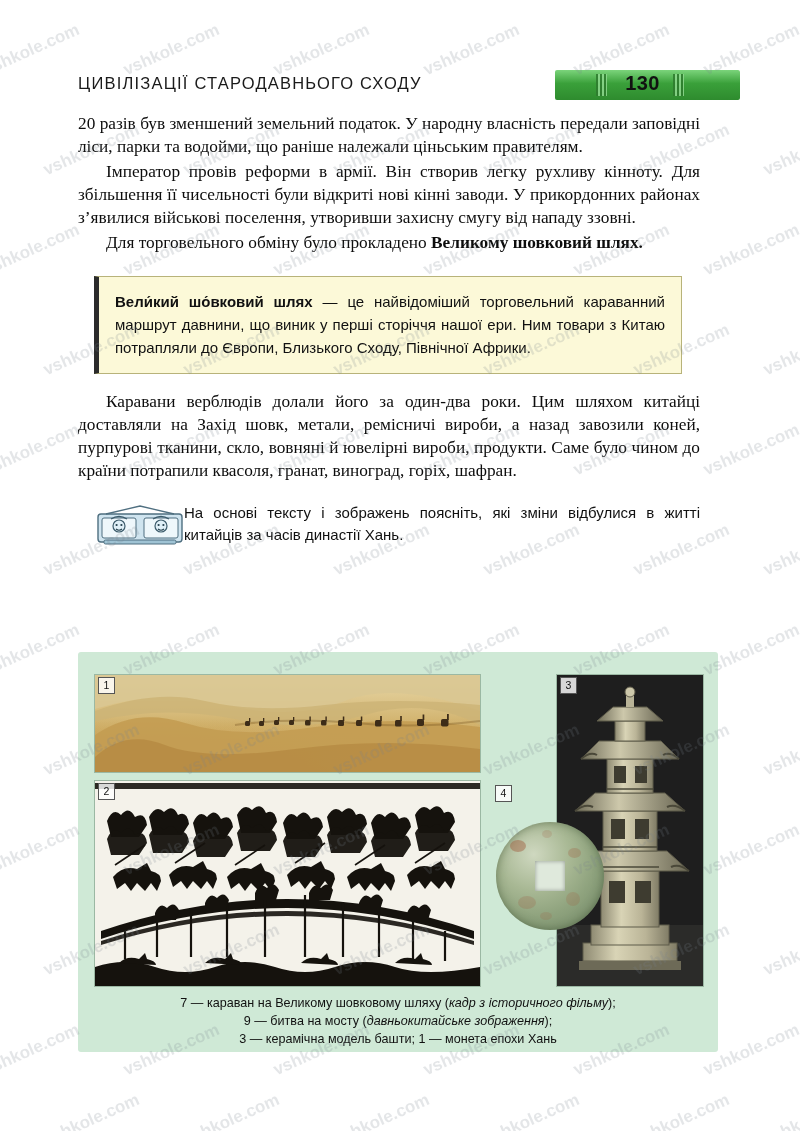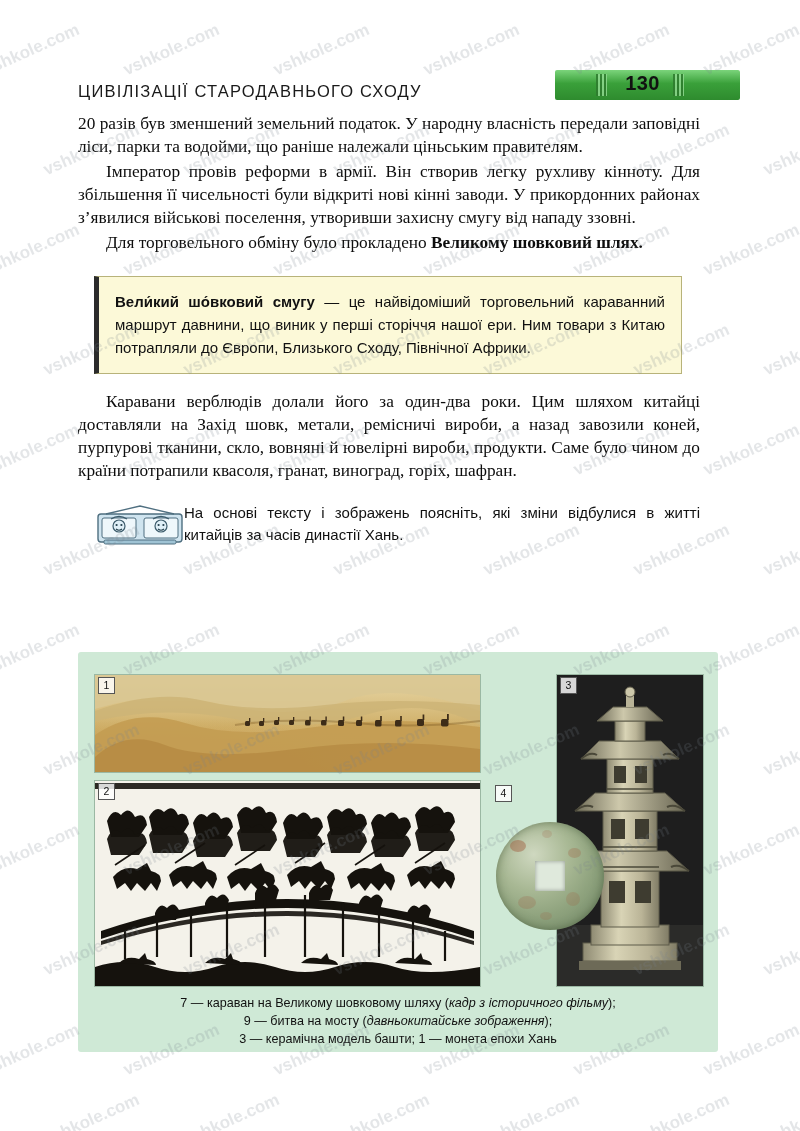--- a/index.html
+++ b/index.html
@@ -43,21 +43,21 @@
   .header {
     position: absolute;
     top: 70px;
     left: 78px;
     right: 60px;
     height: 34px;
   }
   .header-title {
     position: absolute;
     left: 0;
-    top: 12px;
+    top: 4px;
     font-family: "Liberation Sans", sans-serif;
     font-size: 16.5px;
     letter-spacing: 1.2px;
     color: #1a1a1a;
   }
   .page-number-box {
     position: absolute;
     right: 0;
     top: 0;
     width: 185px;
@@ -251,21 +251,21 @@
   </div>
 
   <div class="content">
 
     <p class="body noindent">20 разів був зменшений земельний податок. У народну власність передали заповідні ліси, парки та водойми, що раніше належали ціньським правителям.</p>
     <p class="body">Імператор провів реформи в армії. Він створив легку рухливу кінноту. Для збільшення її чисельності були відкриті нові кінні заводи. У прикордонних районах з’явилися військові поселення, утворивши захисну смугу від нападу ззовні.</p>
     <p class="body"><span>Для торговельного обміну було прокладено </span><span class="bold">Великому шовковий шлях.</span></p>
 
     <div class="def-box">
       <div class="def-text">
-        <span class="def-term">Вели́кий шо́вковий смугу</span><span> — це найвідоміший торговельний караванний маршрут давнини, що виник у перші сторіччя нашої ери. Ним товари з Китаю потрапляли до Європи, Близького Сходу, Північної Африки.</span>
+        <span class="def-term">Вели́кий шо́вковий шлях</span><span> — це найвідоміший торговельний караванний маршрут давнини, що виник у перші сторіччя нашої ери. Ним товари з Китаю потрапляли до Європи, Близького Сходу, Північної Африки.</span>
       </div>
     </div>
 
     <p class="body">Каравани верблюдів долали його за один-два роки. Цим шляхом китайці доставляли на Захід шовк, метали, ремісничі вироби, а назад завозили коней, пурпурові тканини, скло, вовняні й ювелірні вироби, продукти. Саме було чином до країни потрапили квасоля, гранат, виноград, горіх, шафран.</p>
 
     <div class="task-block">
       <div class="task-icon">
         <svg width="88" height="44" viewBox="0 0 88 44" xmlns="http://www.w3.org/2000/svg">
           <rect x="2" y="12" width="84" height="28" rx="3" fill="#cfe4ef" stroke="#4f6f80" stroke-width="1.4"></rect>
           <rect x="6" y="16" width="34" height="20" rx="2" fill="#eef7fb" stroke="#4f6f80" stroke-width="1"></rect>

